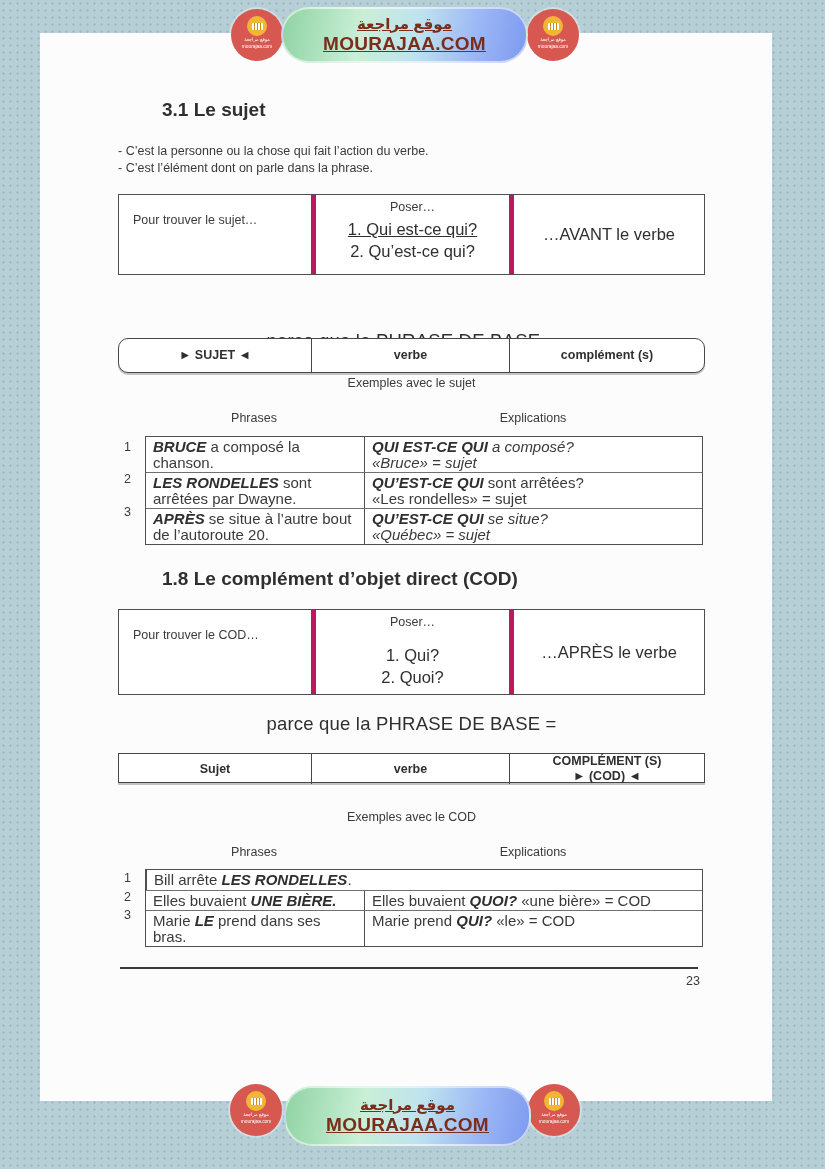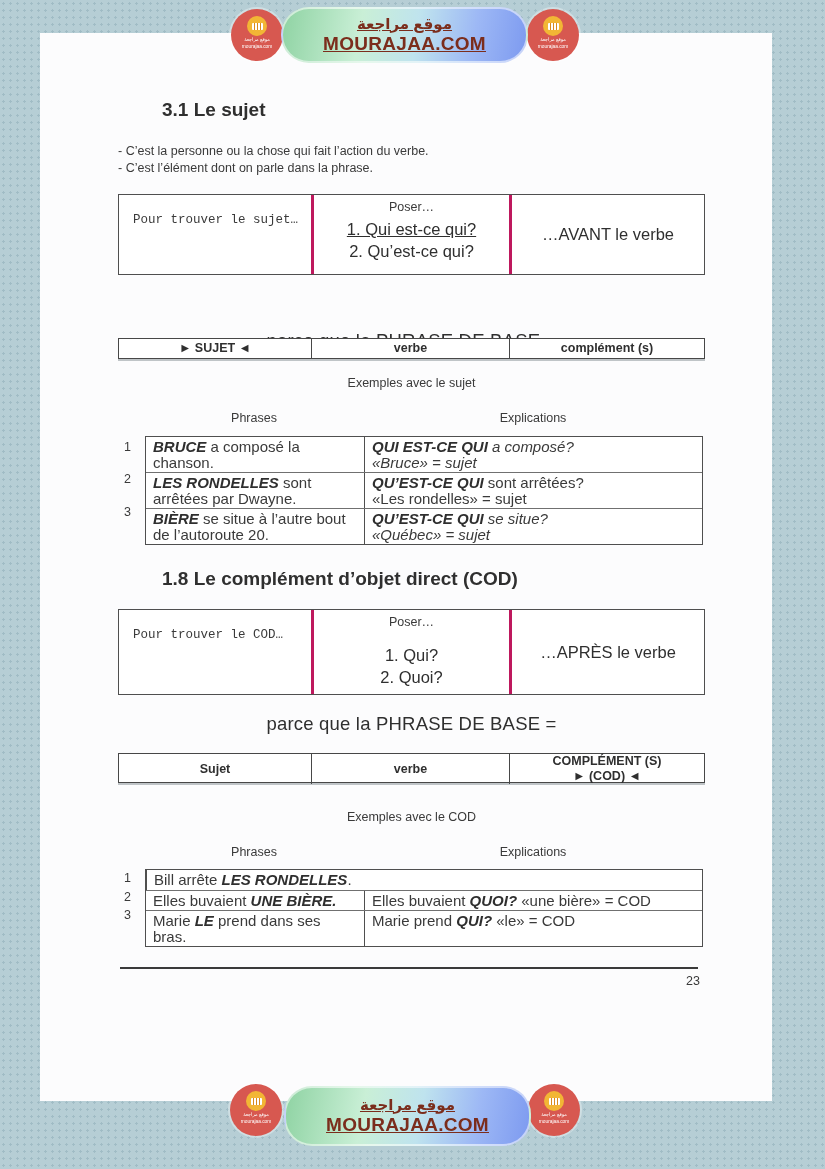--- a/index.html
+++ b/index.html
@@ -31,22 +31,22 @@
   .badge .book{width:11px;height:7px;border-radius:1px;background:repeating-linear-gradient(90deg,#fff 0 2px,#d98a1d 2px 3px);}
   .badge .cap{font-size:6px;color:#ffffff;line-height:7px;text-align:center;transform:scale(.8);white-space:nowrap;}
 
   
   .abs{position:absolute;}
   .h-sec{font-size:19px;font-weight:bold;color:#2f2f2f;}
   .body-txt{font-size:12.5px;line-height:16.5px;color:#3a3a3a;}
   .center{text-align:center;}
 
   .t-find{display:grid;grid-template-columns:192px 198px 195px;border:1px solid #4f4f4f;box-sizing:border-box;background:#fff;}
-  .t-find > div{border-left:3px solid #be185d;box-sizing:border-box;}
-  .t-find > div:first-child{border-left:none;font-family:Liberation Mono, monospace;}
+  .t-find > div{border-left:5px solid #be185d;box-sizing:border-box;}
+  .t-find > div:first-child{border-left:none;}
   .find-c1{font-size:12.5px;padding:18px 10px 0 14px;}
   .find-c2{text-align:center;}
   .find-c2 .poser{font-size:12.5px;margin-top:5px;}
   .find-c2 .qs{font-size:16.5px;line-height:22px;color:#2f2f2f;}
   .find-c3{display:flex;align-items:center;justify-content:center;font-size:16.5px;color:#2f2f2f;}
 
   .because{font-size:18.5px;color:#2f2f2f;letter-spacing:.2px;}
 
   .t-base{display:grid;grid-template-columns:192px 198px 195px;border:1px solid #474747;box-sizing:border-box;background:#fff;box-shadow:0 2px 0 rgba(140,150,155,.55);}
   .t-base > div{border-left:1px solid #474747;box-sizing:border-box;display:flex;flex-direction:column;align-items:center;justify-content:center;font-size:12.5px;font-weight:bold;color:#2f2f2f;line-height:15px;}
@@ -101,21 +101,21 @@
     <div class="find-c2">
       <div class="poser">Poser…</div>
       <div class="qs" style="margin-top:4px;text-decoration:underline;">1. Qui est-ce qui?</div>
       <div class="qs">2. Qu’est-ce qui?</div>
     </div>
     <div class="find-c3">…AVANT le verbe</div>
   </div>
 
   <div class="abs because center" style="left:118px;top:330px;width:587px;">parce que la PHRASE DE BASE =</div>
 
-  <div class="abs t-base" style="left:118px;top:338px;width:587px;height:21px;">
+  <div class="abs t-base" style="left:118px;top:338px;width:587px;height:35px;border-radius:10px;">
     <div>► SUJET ◄</div>
     <div>verbe</div>
     <div class="ghost">complément (s)</div>
   </div>
 
   <div class="abs body-txt center" style="left:118px;top:375px;width:587px;">Exemples avec le sujet</div>
 
   <div class="abs hdrspan center" style="left:145px;top:411px;width:218px;">Phrases</div>
   <div class="abs hdrspan center" style="left:363px;top:411px;width:340px;">Explications</div>
 
@@ -126,21 +126,21 @@
   <div class="abs ex-table" style="left:145px;top:436px;width:558px;">
     <div class="ex-row">
       <div><span class="bi">BRUCE</span><span> a composé la chanson.</span></div>
       <div><span class="bi">QUI EST-CE QUI</span><span class="it"> a composé?</span><br><span class="it">«Bruce» = sujet</span></div>
     </div>
     <div class="ex-row">
       <div><span class="bi">LES RONDELLES</span><span> sont arrêtées par Dwayne.</span></div>
       <div><span class="bi">QU’EST-CE QUI</span><span> sont arrêtées?</span><br><span>«Les rondelles» = sujet</span></div>
     </div>
     <div class="ex-row">
-      <div><span class="bi">BIÈRE</span><span> se situe à l’autre bout de l’autoroute 20.</span></div>
+      <div><span class="bi">APRÈS</span><span> se situe à l’autre bout de l’autoroute 20.</span></div>
       <div><span class="bi">QU’EST-CE QUI</span><span class="it"> se situe?</span><br><span class="it">«Québec» = sujet</span></div>
     </div>
   </div>
 
   <div class="abs h-sec" style="left:162px;top:568px;">1.8 Le complément d’objet direct (COD)</div>
 
   <div class="abs t-find" style="left:118px;top:609px;width:587px;height:86px;">
     <div class="find-c1">Pour trouver le COD…</div>
     <div class="find-c2">
       <div class="poser">Poser…</div>

